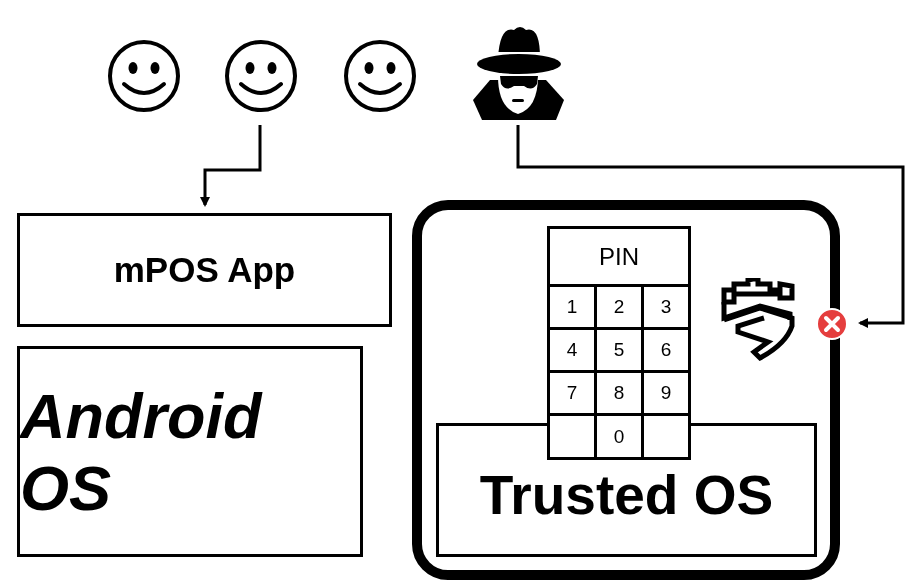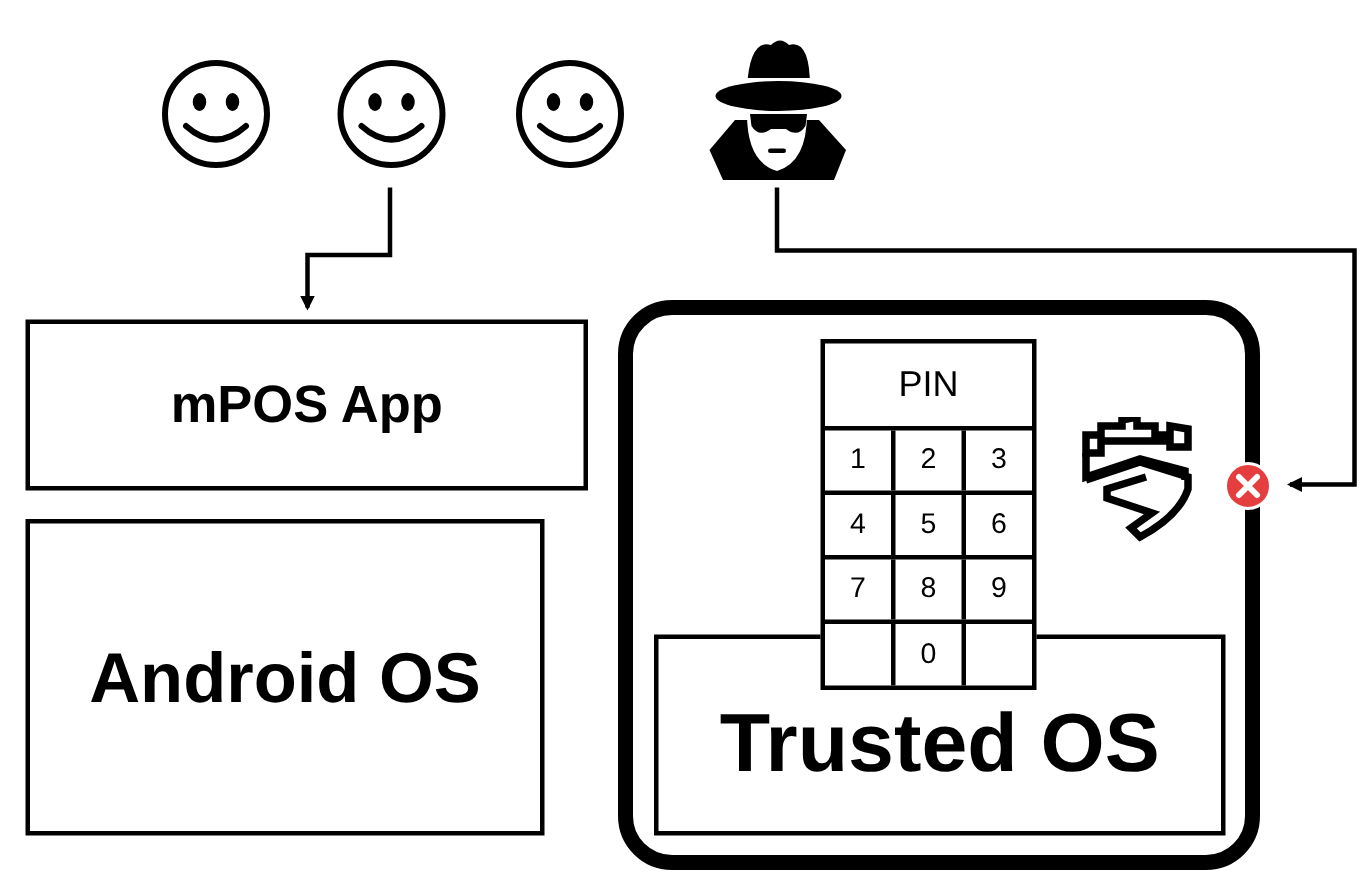--- a/index.html
+++ b/index.html
@@ -1,19 +1,19 @@
 <!DOCTYPE html>
 <html><head>
   <meta charset="utf-8">
   <style>
     html, body { margin: 0; padding: 0; background: #ffffff; }
     body { width: 911px; height: 585px; position: relative; overflow: hidden; font-family: "Liberation Sans", sans-serif; }
     .box { position: absolute; border: 3px solid #000; background: #fff; box-sizing: border-box; display: flex; align-items: center; justify-content: center; font-weight: bold; color: #000; }
     #mpos-box { left: 17px; top: 213px; width: 375px; height: 114px; font-size: 35px; }
-    #android-box { left: 17px; top: 346px; width: 346px; height: 211px; font-size: 47px; }
+    #android-box { left: 17px; top: 346px; width: 346px; height: 211px; font-size: 63px; font-style: italic; }
     #trusted-container { left: 412px; top: 200px; width: 428px; height: 380px; border: 10px solid #000; border-radius: 36px; box-sizing: border-box; background: #fff; position: absolute; }
     #trusted-box { left: 436px; top: 423px; width: 381px; height: 134px; align-items: flex-start; padding-top: 37px; font-size: 55px; }
     #pin-pad { position: absolute; left: 547px; top: 226px; width: 144px; box-sizing: border-box; border: 3px solid #000; background: #fff; }
     .pin-header { height: 55px; border-bottom: 3px solid #000; display: flex; align-items: center; justify-content: center; font-size: 24px; color: #000; }
     .pin-row { display: flex; height: 40px; border-bottom: 3px solid #000; }
     .pin-row:last-child { border-bottom: none; height: 41px; }
     .pin-key { flex: 1; display: flex; align-items: center; justify-content: center; font-size: 19px; color: #000; border-right: 3px solid #000; }
     .pin-key:last-child { border-right: none; }
     svg.overlay { position: absolute; left: 0; top: 0; }
     .icon { position: absolute; }

